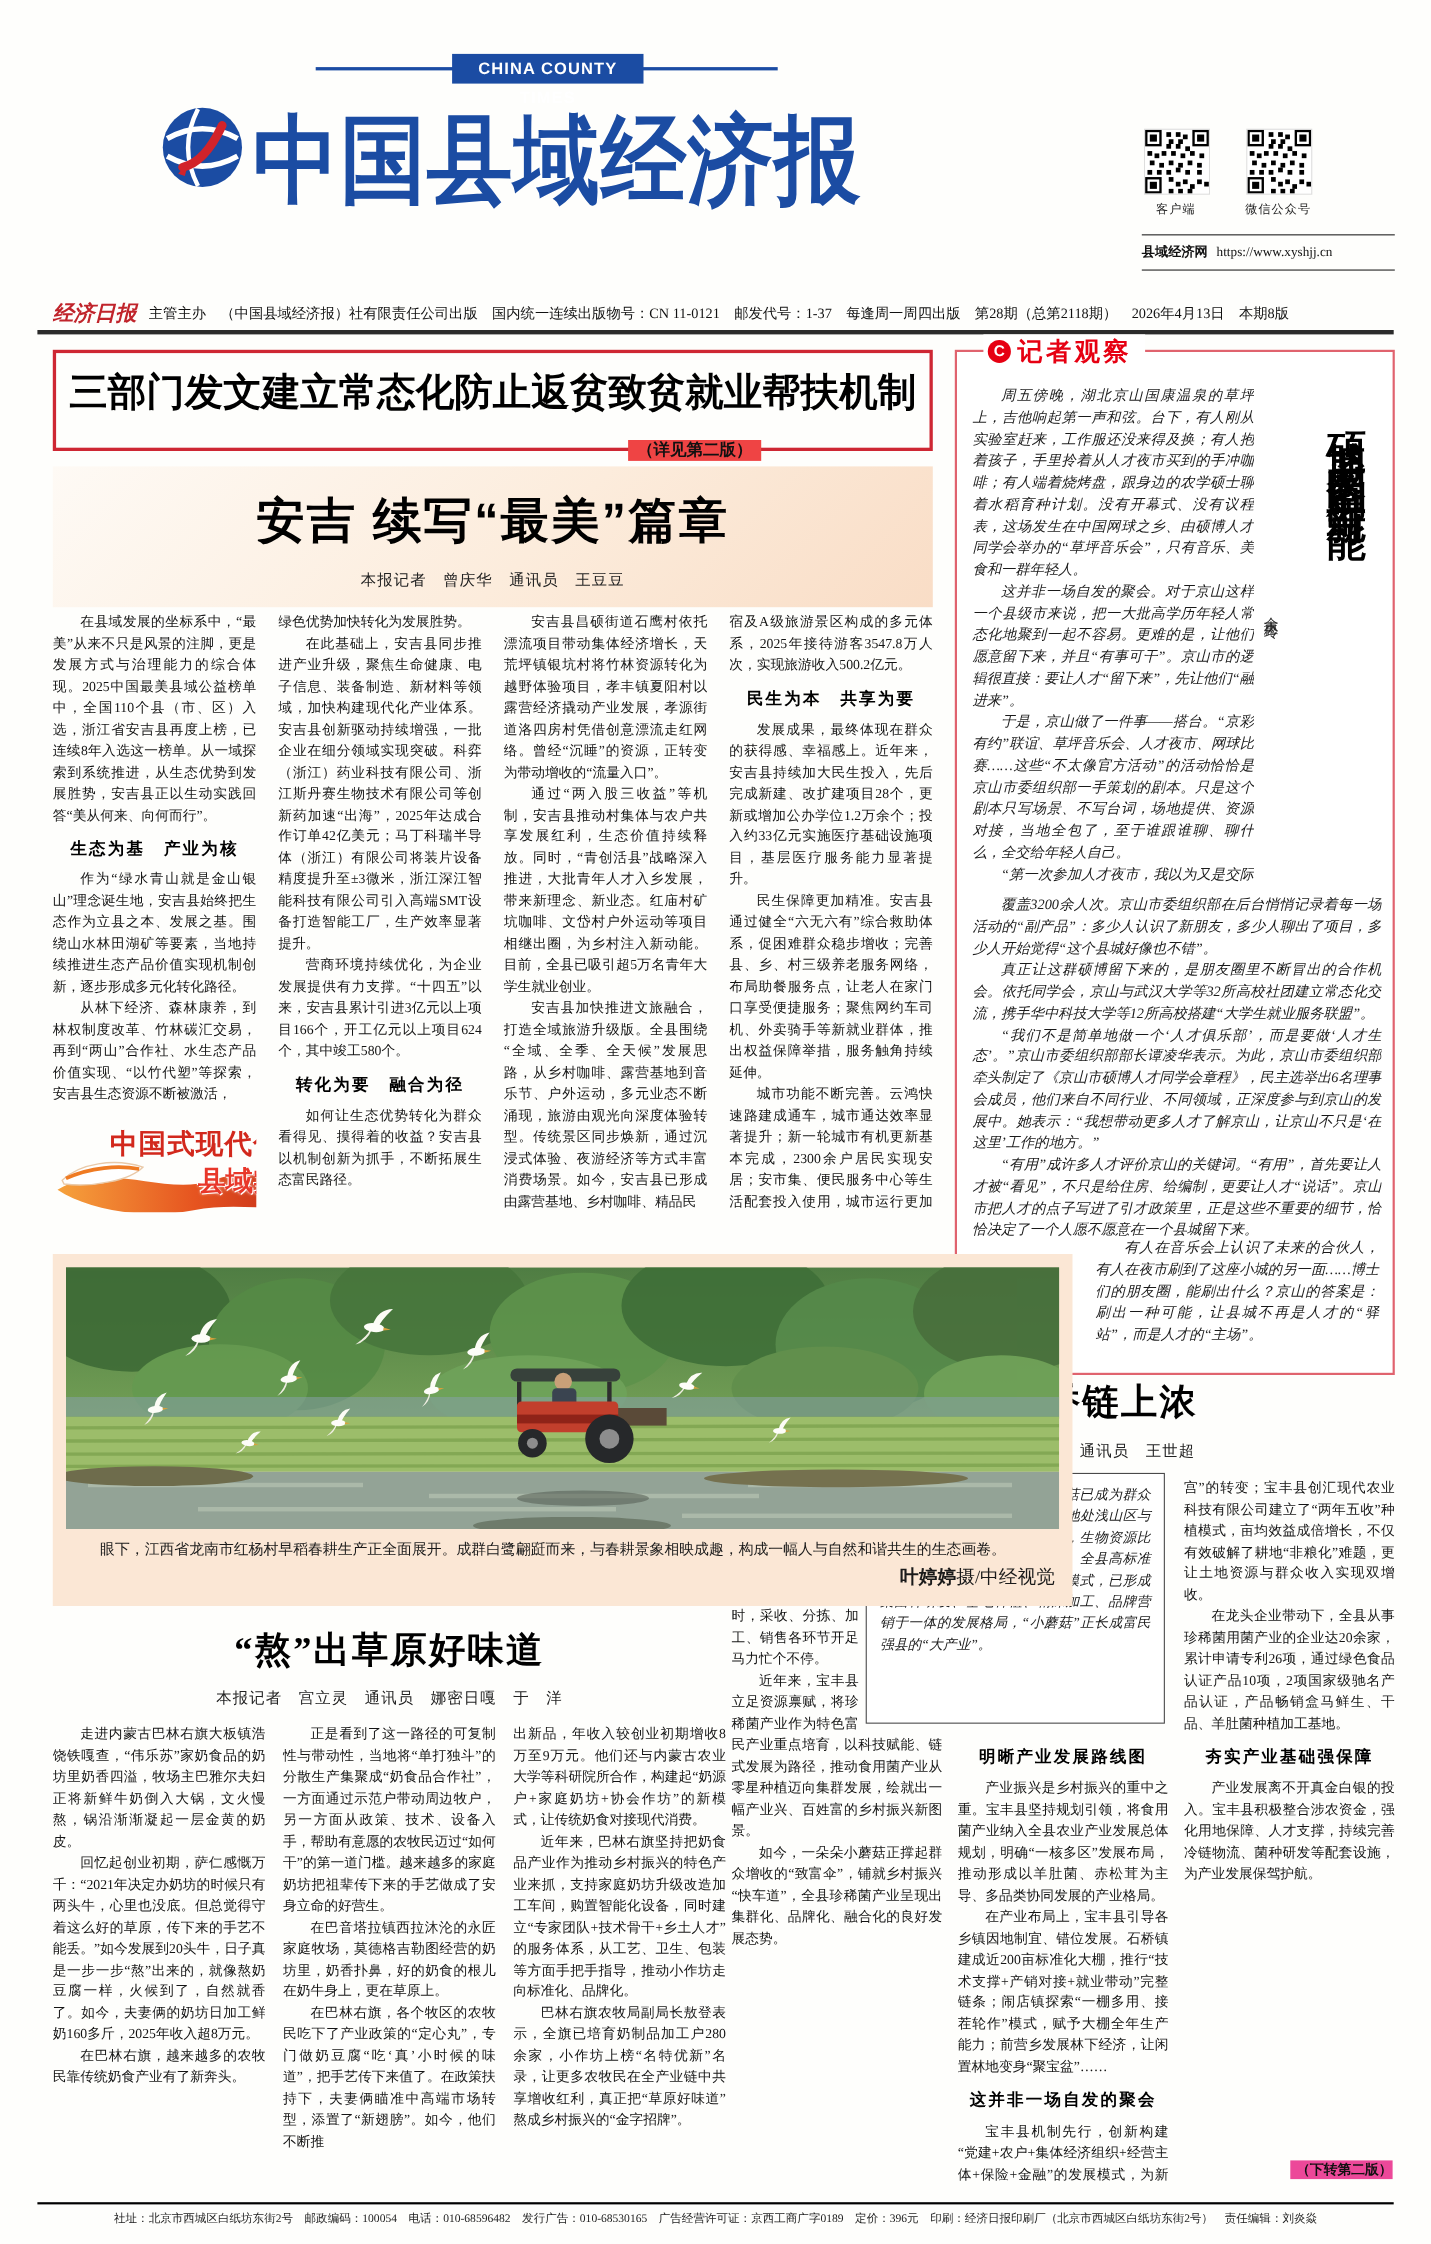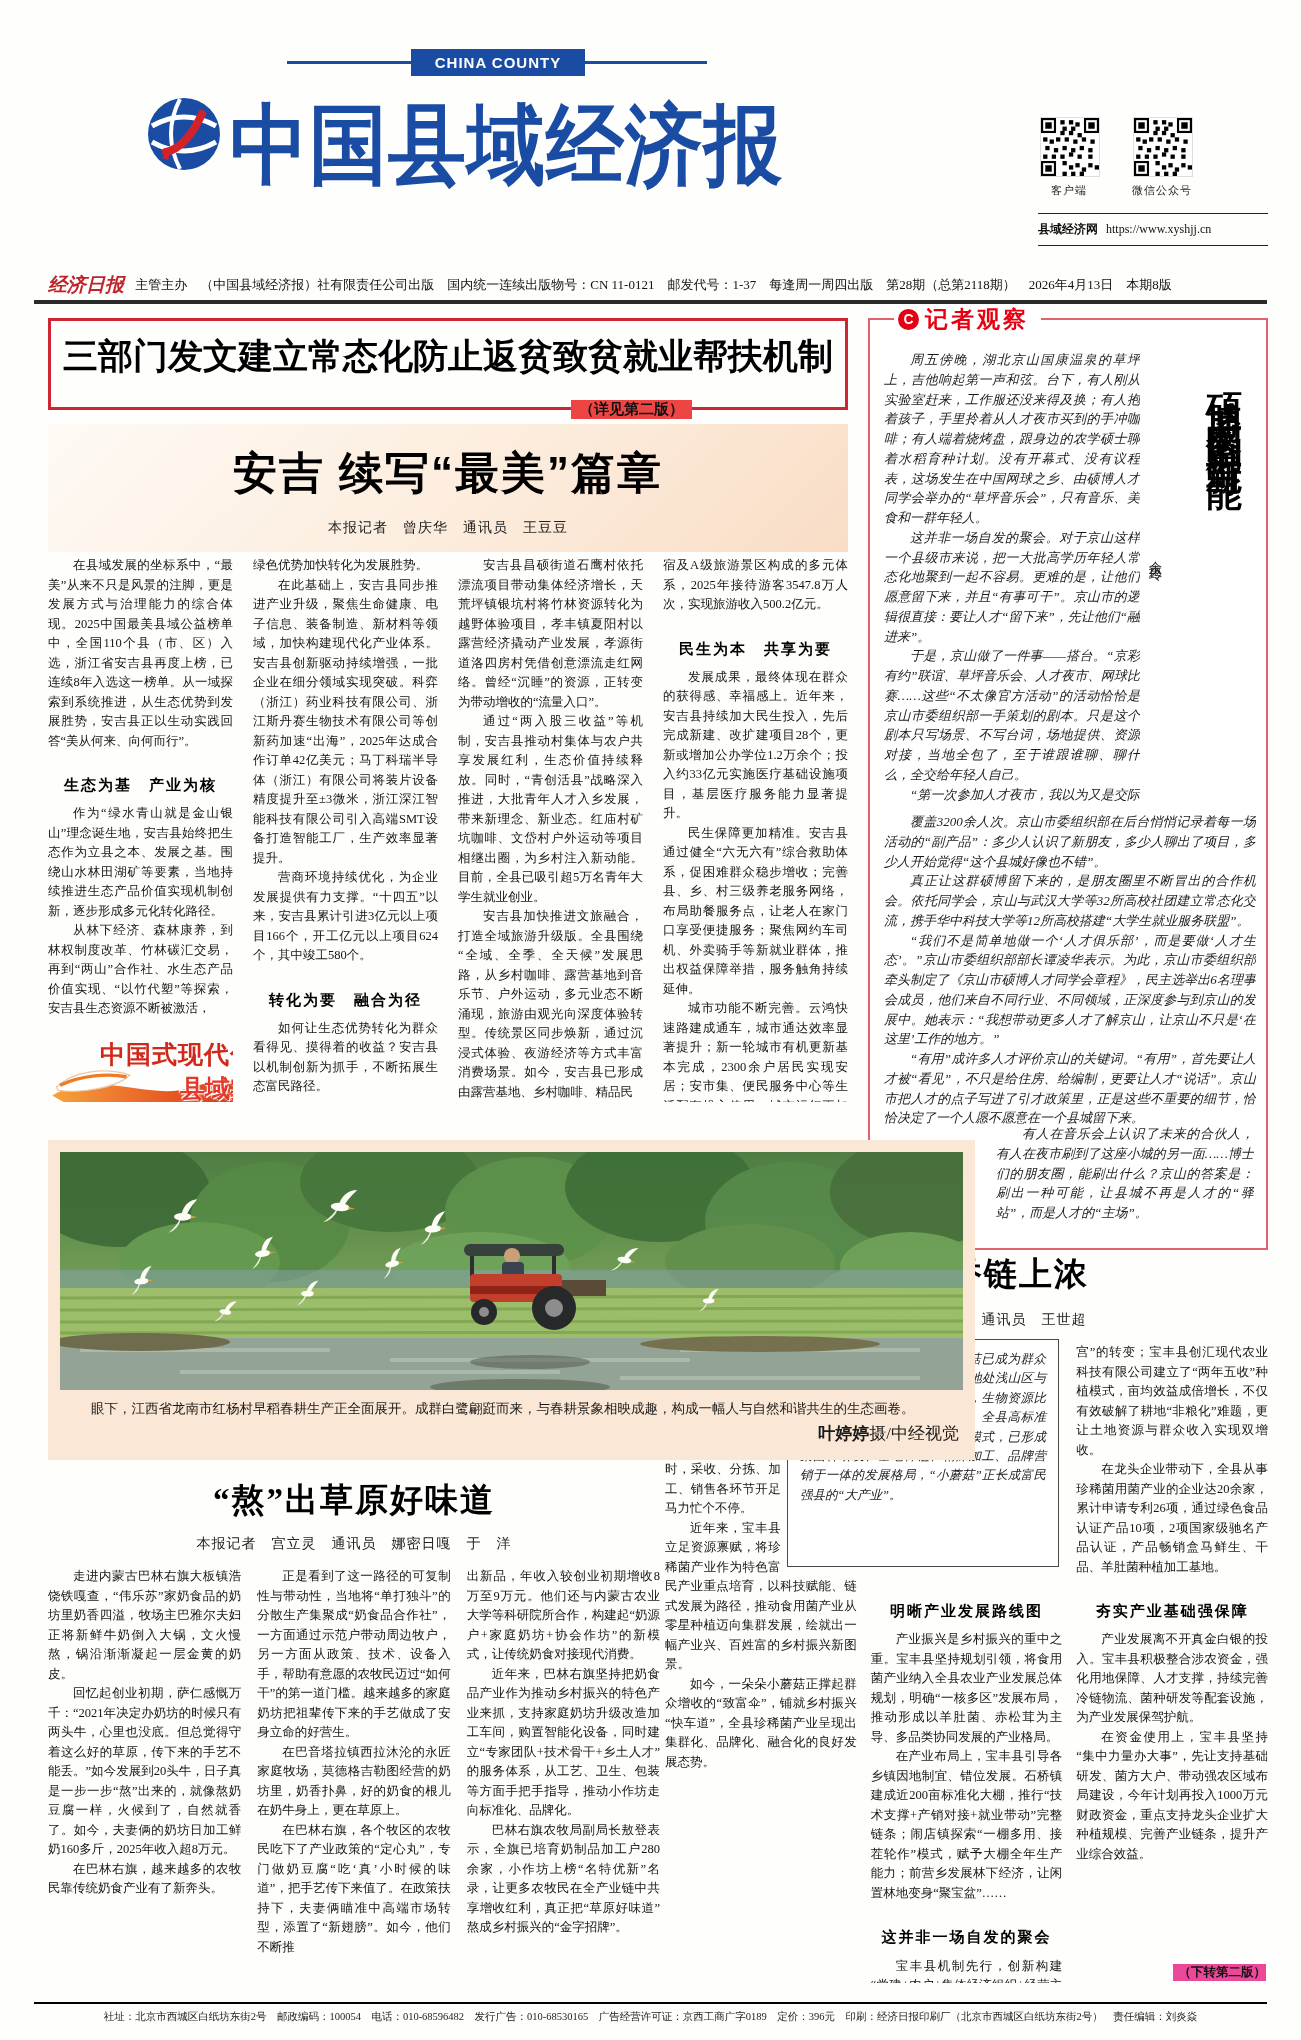--- a/index.html
+++ b/index.html
@@ -63,22 +63,22 @@
   .anji-head{position:absolute;left:48px;top:424px;width:800px;height:128px;
              background:linear-gradient(135deg,#fefaf5 0%,#fcecdc 55%,#f9ddc6 100%);}
   .anji-title{margin-top:20px;text-align:center;font-family:"Liberation Sans",sans-serif;
               font-weight:900;font-size:44px;color:#000;letter-spacing:2px;white-space:nowrap;}
   .byline{text-align:center;font-size:14px;color:#222;letter-spacing:1px;}
   .anji-head .byline{margin-top:16px;}
   .anji-cols{position:absolute;left:48px;top:556px;width:800px;height:546px;display:flex;gap:20px;}
   .col{flex:1;overflow:hidden;font-size:12.5px;line-height:1.56;text-align:justify;color:#141414;}
   .col .para{text-indent:2em;margin:0;}
   .col .para.cont{text-indent:0;}
-  .subhead{font-family:Liberation Serif, serif;font-weight:bold;font-size:15px;text-align:center;
-           margin:23px 0 7px;letter-spacing:2px;color:#000;}
+  .subhead{font-family:Liberation Sans, sans-serif;font-weight:bold;font-size:15px;text-align:center;
+           margin:9px 0 7px;letter-spacing:2px;color:#000;}
   .logo-cx{position:relative;width:256px;height:104px;margin-top:10px;}
   .logo-cx svg{position:absolute;left:0;top:0;}
   .logo-cx .l1{position:absolute;left:52px;top:6px;font-family:"Liberation Sans",sans-serif;
                font-weight:900;font-size:25px;color:#d2281c;letter-spacing:1px;white-space:nowrap;}
   .logo-cx .l2{position:absolute;left:132px;top:40px;font-family:"Liberation Sans",sans-serif;
                font-weight:900;font-size:25px;color:#e8372a;text-shadow:0 0 3px #fff,1px 1px 0 #fff,-1px -1px 0 #fff;
                white-space:nowrap;}
   
   .photo-frame{position:absolute;left:48px;top:1140px;width:927px;height:320px;background:#fbe7d5;z-index:5;}
   .photo{position:absolute;left:12px;top:12px;width:903px;height:238px;overflow:hidden;}
@@ -417,21 +417,20 @@
             <p class="para">在产业布局上，宝丰县引导各乡镇因地制宜、错位发展。石桥镇建成近200亩标准化大棚，推行“技术支撑+产销对接+就业带动”完整链条；闹店镇探索“一棚多用、接茬轮作”模式，赋予大棚全年生产能力；前营乡发展林下经济，让闲置林地变身“聚宝盆”……</p>
             <div class="subhead">这并非一场自发的聚会</div>
             <p class="para">宝丰县机制先行，创新构建“党建+农户+集体经济组织+经营主体+保险+金融”的发展模式，为新型农村集体经济高质量发展注入动能。在这一模式统领下，当地探索全程机械化、大棚接茬轮作等增收路径，助力宝丰县菌菇食用菌有限公司等龙头企业与群众“双向奔赴”。</p>
           </div>
       </div>
       <div class="col">
           <p class="para cont">宫”的转变；宝丰县创汇现代农业科技有限公司建立了“两年五收”种植模式，亩均效益成倍增长，不仅有效破解了耕地“非粮化”难题，更让土地资源与群众收入实现双增收。</p>
           <p class="para">在龙头企业带动下，全县从事珍稀菌用菌产业的企业达20余家，累计申请专利26项，通过绿色食品认证产品10项，2项国家级驰名产品认证，产品畅销盒马鲜生、干品、羊肚菌种植加工基地。</p>
           <div class="subhead">夯实产业基础强保障</div>
           <p class="para">产业发展离不开真金白银的投入。宝丰县积极整合涉农资金，强化用地保障、人才支撑，持续完善冷链物流、菌种研发等配套设施，为产业发展保驾护航。</p>
-          <p class="para">在资金使用上，宝丰县坚持“集中力量办大事”，先让支持基础研发、菌方大户、带动强农区域布局建设，今年计划再投入1000万元财政资金，重点支持龙头企业扩大种植规模、完善产业链条，提升产业综合效益。</p>
         </div>
       <div class="chun-turn">（下转第二版）</div>
     </div>
   </div>
 
   <div class="footer">社址：北京市西城区白纸坊东街2号　邮政编码：100054　电话：010-68596482　发行广告：010-68530165　广告经营许可证：京西工商广字0189　定价：396元　印刷：经济日报印刷厂（北京市西城区白纸坊东街2号）　责任编辑：刘炎焱</div>
 
 </div>
 
 </body></html>

